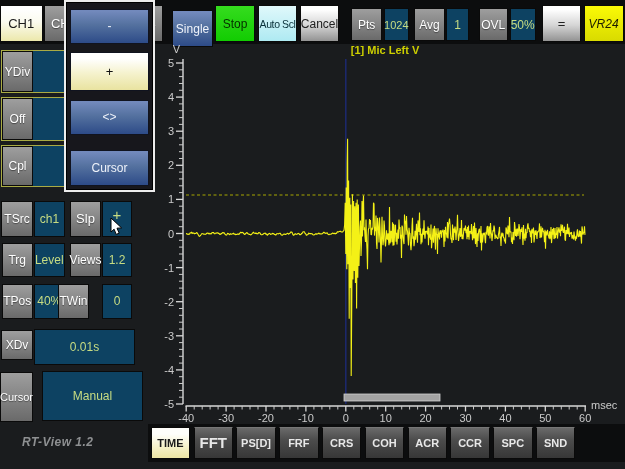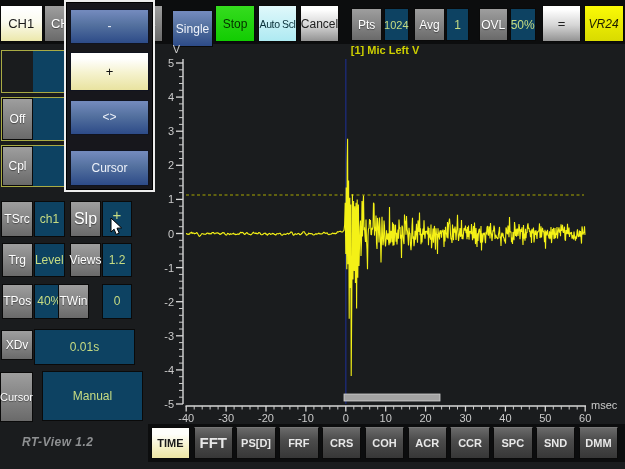--- a/index.html
+++ b/index.html
@@ -177,33 +177,34 @@
 <div class="b wh" style="left:299.6px;top:5px;width:39.9px;height:37px;font-size:12px">Cancel</div>
 <div class="b gr" style="left:351px;top:8px;width:31.3px;height:33px;font-size:12px">Pts</div>
 <div class="b tv" style="left:383.6px;top:8px;width:25.4px;height:33px;font-size:11px">1024</div>
 <div class="b gr" style="left:413.9px;top:8px;width:31.1px;height:33px;font-size:12px">Avg</div>
 <div class="b tv" style="left:446px;top:8px;width:23px;height:33px;font-size:12px">1</div>
 <div class="b gr" style="left:478.5px;top:8px;width:29.5px;height:33px;font-size:12px">OVL</div>
 <div class="b tv" style="left:509.6px;top:8px;width:26.2px;height:33px;font-size:12px">50%</div>
 <div class="b wh" style="left:541.8px;top:5px;width:39.6px;height:37px;font-size:13px">=</div>
 <div class="b yy" style="left:583.6px;top:5px;width:40px;height:37px;font-size:12px">VR24</div>
 <div class="grp" style="left:1px;top:50px;width:134px;height:43px">
+      <div class="b gr" style="left:0;top:0;width:31px;height:41px;font-size:12px">YDiv</div>
       <div class="tvf" style="left:31px;top:0;width:101px;height:41px"></div>
     </div>
 <div class="grp" style="left:1px;top:97px;width:134px;height:44px">
       <div class="b gr" style="left:0;top:0;width:31px;height:42px;font-size:12px">Off</div>
       <div class="tvf" style="left:31px;top:0;width:101px;height:42px"></div>
     </div>
 <div class="grp" style="left:1px;top:145px;width:134px;height:42px">
       <div class="b gr" style="left:0;top:0;width:31px;height:40px;font-size:12px">Cpl</div>
       <div class="tvf" style="left:31px;top:0;width:101px;height:40px"></div>
     </div>
 <div class="b gr" style="left:1px;top:200.5px;width:32px;height:36px;font-size:12px">TSrc</div>
 <div class="b tv" style="left:34px;top:200.5px;width:31px;height:36px;font-size:12px">ch1</div>
-<div class="b gr" style="left:70px;top:200.5px;width:31px;height:36px;font-size:16px">Slp</div>
+<div class="b gr" style="left:70px;top:200.5px;width:31px;height:36px;font-size:13px">Slp</div>
 <div class="b tv" style="left:102px;top:200.5px;width:30px;height:36px;font-size:15px">
       <span style="margin-bottom:9px">+</span>
     </div>
 <div class="b gr" style="left:1.7px;top:242.5px;width:31px;height:34.7px;font-size:12px">Trg</div>
 <div class="b tv" style="left:33.6px;top:242.5px;width:31.4px;height:34.7px;font-size:12px">Level</div>
 <div class="b gr" style="left:70px;top:242.5px;width:31px;height:34.7px;font-size:12px">Views</div>
 <div class="b tv" style="left:102px;top:242.5px;width:30px;height:34.7px;font-size:12px">1.2</div>
 <div class="b gr" style="left:1.7px;top:283.5px;width:31px;height:35.4px;font-size:12px">TPos</div>
 <div class="b tv" style="left:33.6px;top:283.5px;width:31.4px;height:35.4px;font-size:12px">40%</div>
 <div class="b gr" style="left:58px;top:283.5px;width:31px;height:35.4px;font-size:12px">TWin</div>
@@ -215,21 +216,20 @@
 <div class="b yw2" style="left:150.7px;top:426.7px;width:39.5px;height:31.9px;font-size:11px">TIME</div>
 <div class="b tab" style="left:193.5px;top:426.7px;width:39.5px;height:31.9px;font-size:15px">FFT</div>
 <div class="b tab" style="left:236.3px;top:426.7px;width:39.5px;height:31.9px;font-size:11px">PS[D]</div>
 <div class="b tab" style="left:279.1px;top:426.7px;width:39.5px;height:31.9px;font-size:11px">FRF</div>
 <div class="b tab" style="left:321.90000000000003px;top:426.7px;width:39.5px;height:31.9px;font-size:11px">CRS</div>
 <div class="b tab" style="left:364.70000000000005px;top:426.7px;width:39.5px;height:31.9px;font-size:11px">COH</div>
 <div class="b tab" style="left:407.50000000000006px;top:426.7px;width:39.5px;height:31.9px;font-size:11px">ACR</div>
 <div class="b tab" style="left:450.30000000000007px;top:426.7px;width:39.5px;height:31.9px;font-size:11px">CCR</div>
 <div class="b tab" style="left:493.1000000000001px;top:426.7px;width:39.5px;height:31.9px;font-size:11px">SPC</div>
 <div class="b tab" style="left:535.9000000000001px;top:426.7px;width:39.5px;height:31.9px;font-size:11px">SND</div>
-<div class="b tab" style="left:578.7px;top:426.7px;width:39.5px;height:31.9px;font-size:11px">DMM</div>
 <div class="pop">
       <div class="b bl" style="left:4.5px;top:7px;width:79px;height:34.5px;font-size:12px">-</div>
       <div class="b pyw" style="left:4.5px;top:50px;width:79px;height:38.6px;font-size:13px">+</div>
       <div class="b bl" style="left:4.5px;top:97.5px;width:79px;height:35.3px;font-size:12px">&lt;&gt;</div>
       <div class="b bl" style="left:4.5px;top:147.5px;width:79px;height:36px;font-size:12px">Cursor</div>
     </div>
 <div id="rtv">RT-View 1.2</div>
 <svg class="cur" width="16" height="20" viewBox="0 0 16 20">
       <polygon points="1,0 1,14 4.1,11.2 6.2,16.4 9.2,15.1 7,10.2 11.6,9.9" fill="#ffffff" stroke="#000" stroke-width="1"></polygon>
     </svg>

